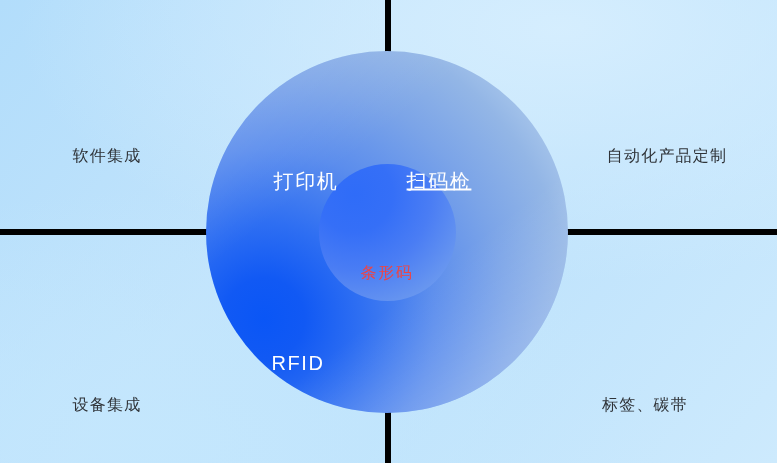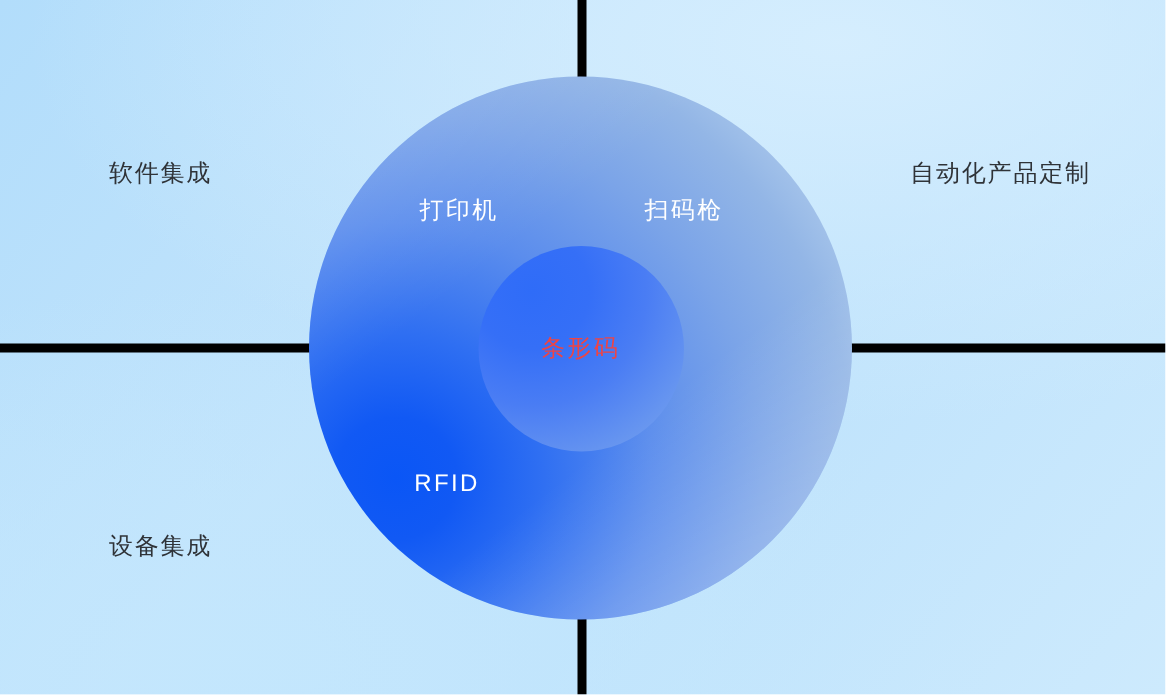--- a/index.html
+++ b/index.html
@@ -67,30 +67,31 @@
     width: 137px;
     height: 137px;
     border-radius: 50%;
     background:
       radial-gradient(circle at 26% 22%, #2f6cf8 0%, #356ff7 26%, #4a7df4 52%, #6a98ef 82%, #7ba4ec 100%);
   }
   
   .lbl {
     position: absolute;
     white-space: nowrap;
+    margin-top: 40px;
   }
   .outer-lbl {
     color: #2f3338;
     font-size: 16px;
     letter-spacing: 1.2px;
     transform: translate(-50%, -50%);
   }
   .inner-lbl {
     color: #ffffff;
-    font-size: 16px;
+    font-size: 20px;
     letter-spacing: 1.6px;
     transform: translate(-50%, -50%);
   }
   .core-lbl {
     color: #ef4444;
     font-size: 16px;
     letter-spacing: 1.6px;
     transform: translate(-50%, -50%);
   }
 </style>
@@ -103,27 +104,28 @@
 
   <div class="cross-h"></div>
   <div class="cross-v"></div>
 
   <div class="ring-outer"></div>
 
   <div class="core"></div>
 
   <div class="lbl inner-lbl" style="left:306px; top:141px;">打印机</div>
 
-  <div class="lbl inner-lbl" style="left:456px; top:141px;">扫码枪</div>
+  <div class="lbl inner-lbl" style="left:439px; top:141px;text-decoration:underline;">扫码枪</div>
 
   <div class="lbl inner-lbl" style="left:298px; top:323px;text-align:center;">RFID</div>
 
 
   <div class="lbl core-lbl" style="left:387px; top:233px;">条形码</div>
 
   <div class="lbl outer-lbl" style="left:107px; top:116px;">软件集成</div>
 
   <div class="lbl outer-lbl" style="left:667px; top:116px;">自动化产品定制</div>
 
   <div class="lbl outer-lbl" style="left:107px; top:365px;">设备集成</div>
 
+  <div class="lbl outer-lbl" style="left:645px; top:365px;">标签、碳带</div>
 
 </div>
 
 </body></html>

